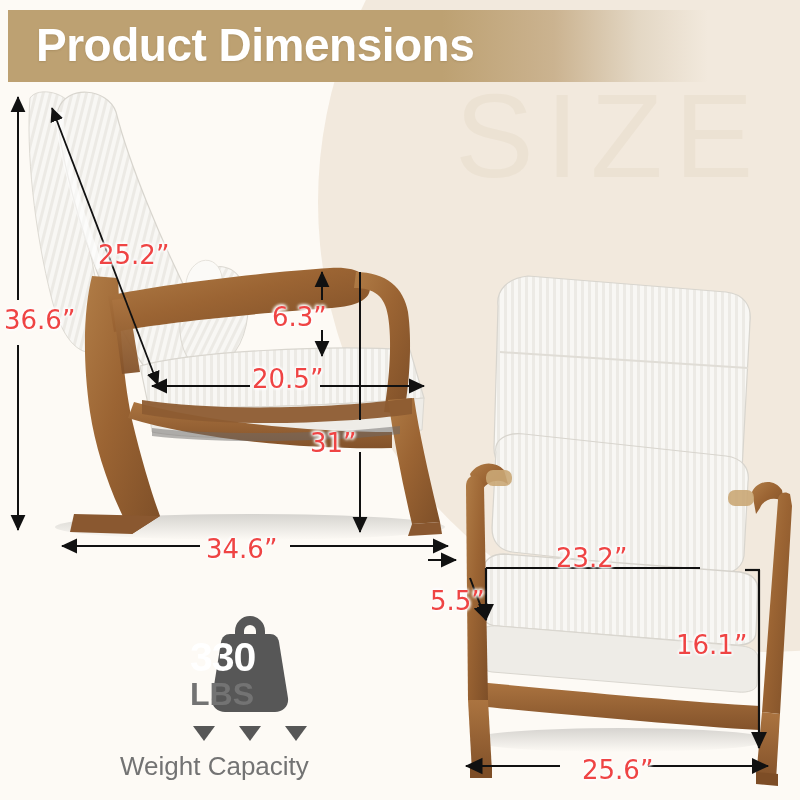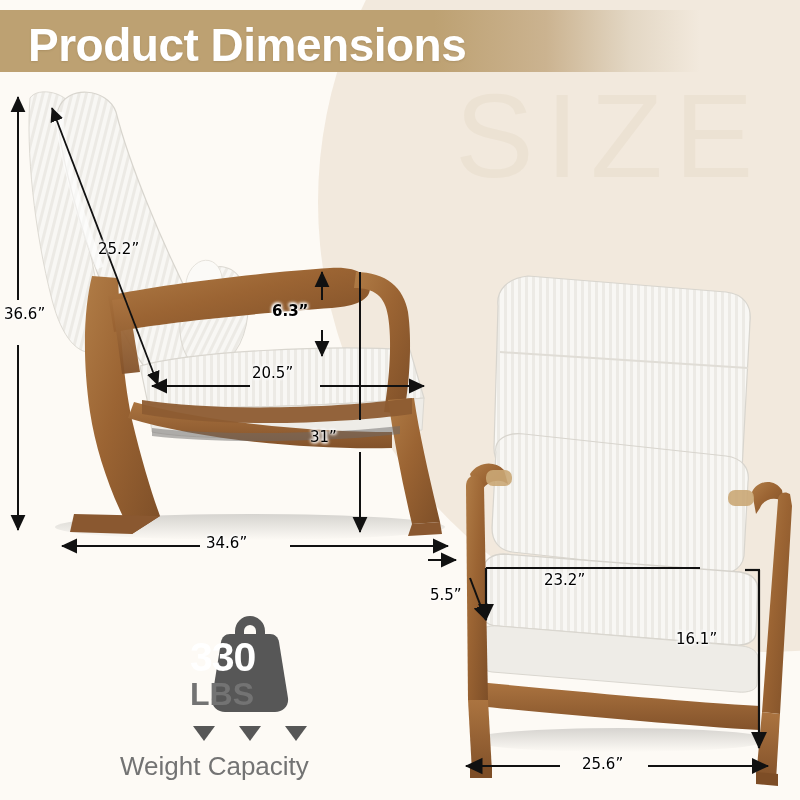--- a/index.html
+++ b/index.html
@@ -32,44 +32,44 @@
     letter-spacing: 12px;
     color: #ece2d3;
     z-index: 1;
     white-space: nowrap;
     user-select: none;
   }
 
   
   .banner {
     position: absolute;
-    left: 0; top: 10px;
-    width: 700px; height: 62px;
+    left: 8px; top: 10px;
+    width: 700px; height: 72px;
     background: linear-gradient(to right,
        #bda172 0%, #bda172 62%, #cbb390 78%, #e3d7c4 90%, rgba(242,233,221,0) 100%);
     z-index: 5;
   }
   .banner-title {
     position: absolute;
     left: 28px; top: 8px;
     font-size: 46px;
     font-weight: bold;
     color: #ffffff;
     letter-spacing: -0.5px;
     white-space: nowrap;
     text-shadow: 0 1px 2px rgba(120,95,55,.25);
   }
 
   
   .chair-layer { position: absolute; inset: 0; z-index: 3; }
 
   .dim-label {
     position: absolute;
-    font-size: 15px;
-    color: #000000;
+    font-size: 26px;
+    color: #ef4444;
     font-family: "DejaVu Sans", sans-serif;
     white-space: nowrap;
     z-index: 20;
     text-shadow: 0 0 4px #fff, 0 0 4px #fff, 0 0 3px #fff, 1px 1px 3px #fff, -1px -1px 3px #fff;
   }
 
   
   .weight-block {
     position: absolute;
     left: 120px; top: 612px;
@@ -274,26 +274,26 @@
 
       <line x1="466" y1="766" x2="560" y2="766" marker-start="url(#ahs)"></line>
       <line x1="648" y1="766" x2="768" y2="766" marker-end="url(#ah)"></line>
 
       <line x1="428" y1="560" x2="456" y2="560" marker-end="url(#ah)" stroke-width="2"></line>
     </g>
   </svg>
 
   <div class="dim-label" style="left:4px;  top:305px;">36.6”</div>
   <div class="dim-label" style="left:98px; top:240px;">25.2”</div>
-  <div class="dim-label" style="left:272px;top:302px;font-weight:bold;">6.3”</div>
+  <div class="dim-label" style="left:272px;top:302px;">6.3”</div>
   <div class="dim-label" style="left:252px;top:364px;">20.5”</div>
   <div class="dim-label" style="left:310px;top:428px;">31”</div>
   <div class="dim-label" style="left:206px;top:534px;">34.6”</div>
 
-  <div class="dim-label" style="left:544px;top:543px;margin-top:28px;">23.2”</div>
+  <div class="dim-label" style="left:556px;top:543px;">23.2”</div>
   <div class="dim-label" style="left:430px;top:586px;">5.5”</div>
   <div class="dim-label" style="left:676px;top:630px;">16.1”</div>
   <div class="dim-label" style="left:582px;top:755px;">25.6”</div>
 
   <div class="weight-block">
     <div class="weight-icon-wrap">
       <svg width="120" height="110" viewBox="0 0 120 110">
 
         <path d="M60,4 a15,15 0 0 1 15,15 v6 h-9 v-6 a6,6 0 0 0 -12,0 v6 h-9 v-6 a15,15 0 0 1 15,-15 z" fill="#575757"></path>
 

